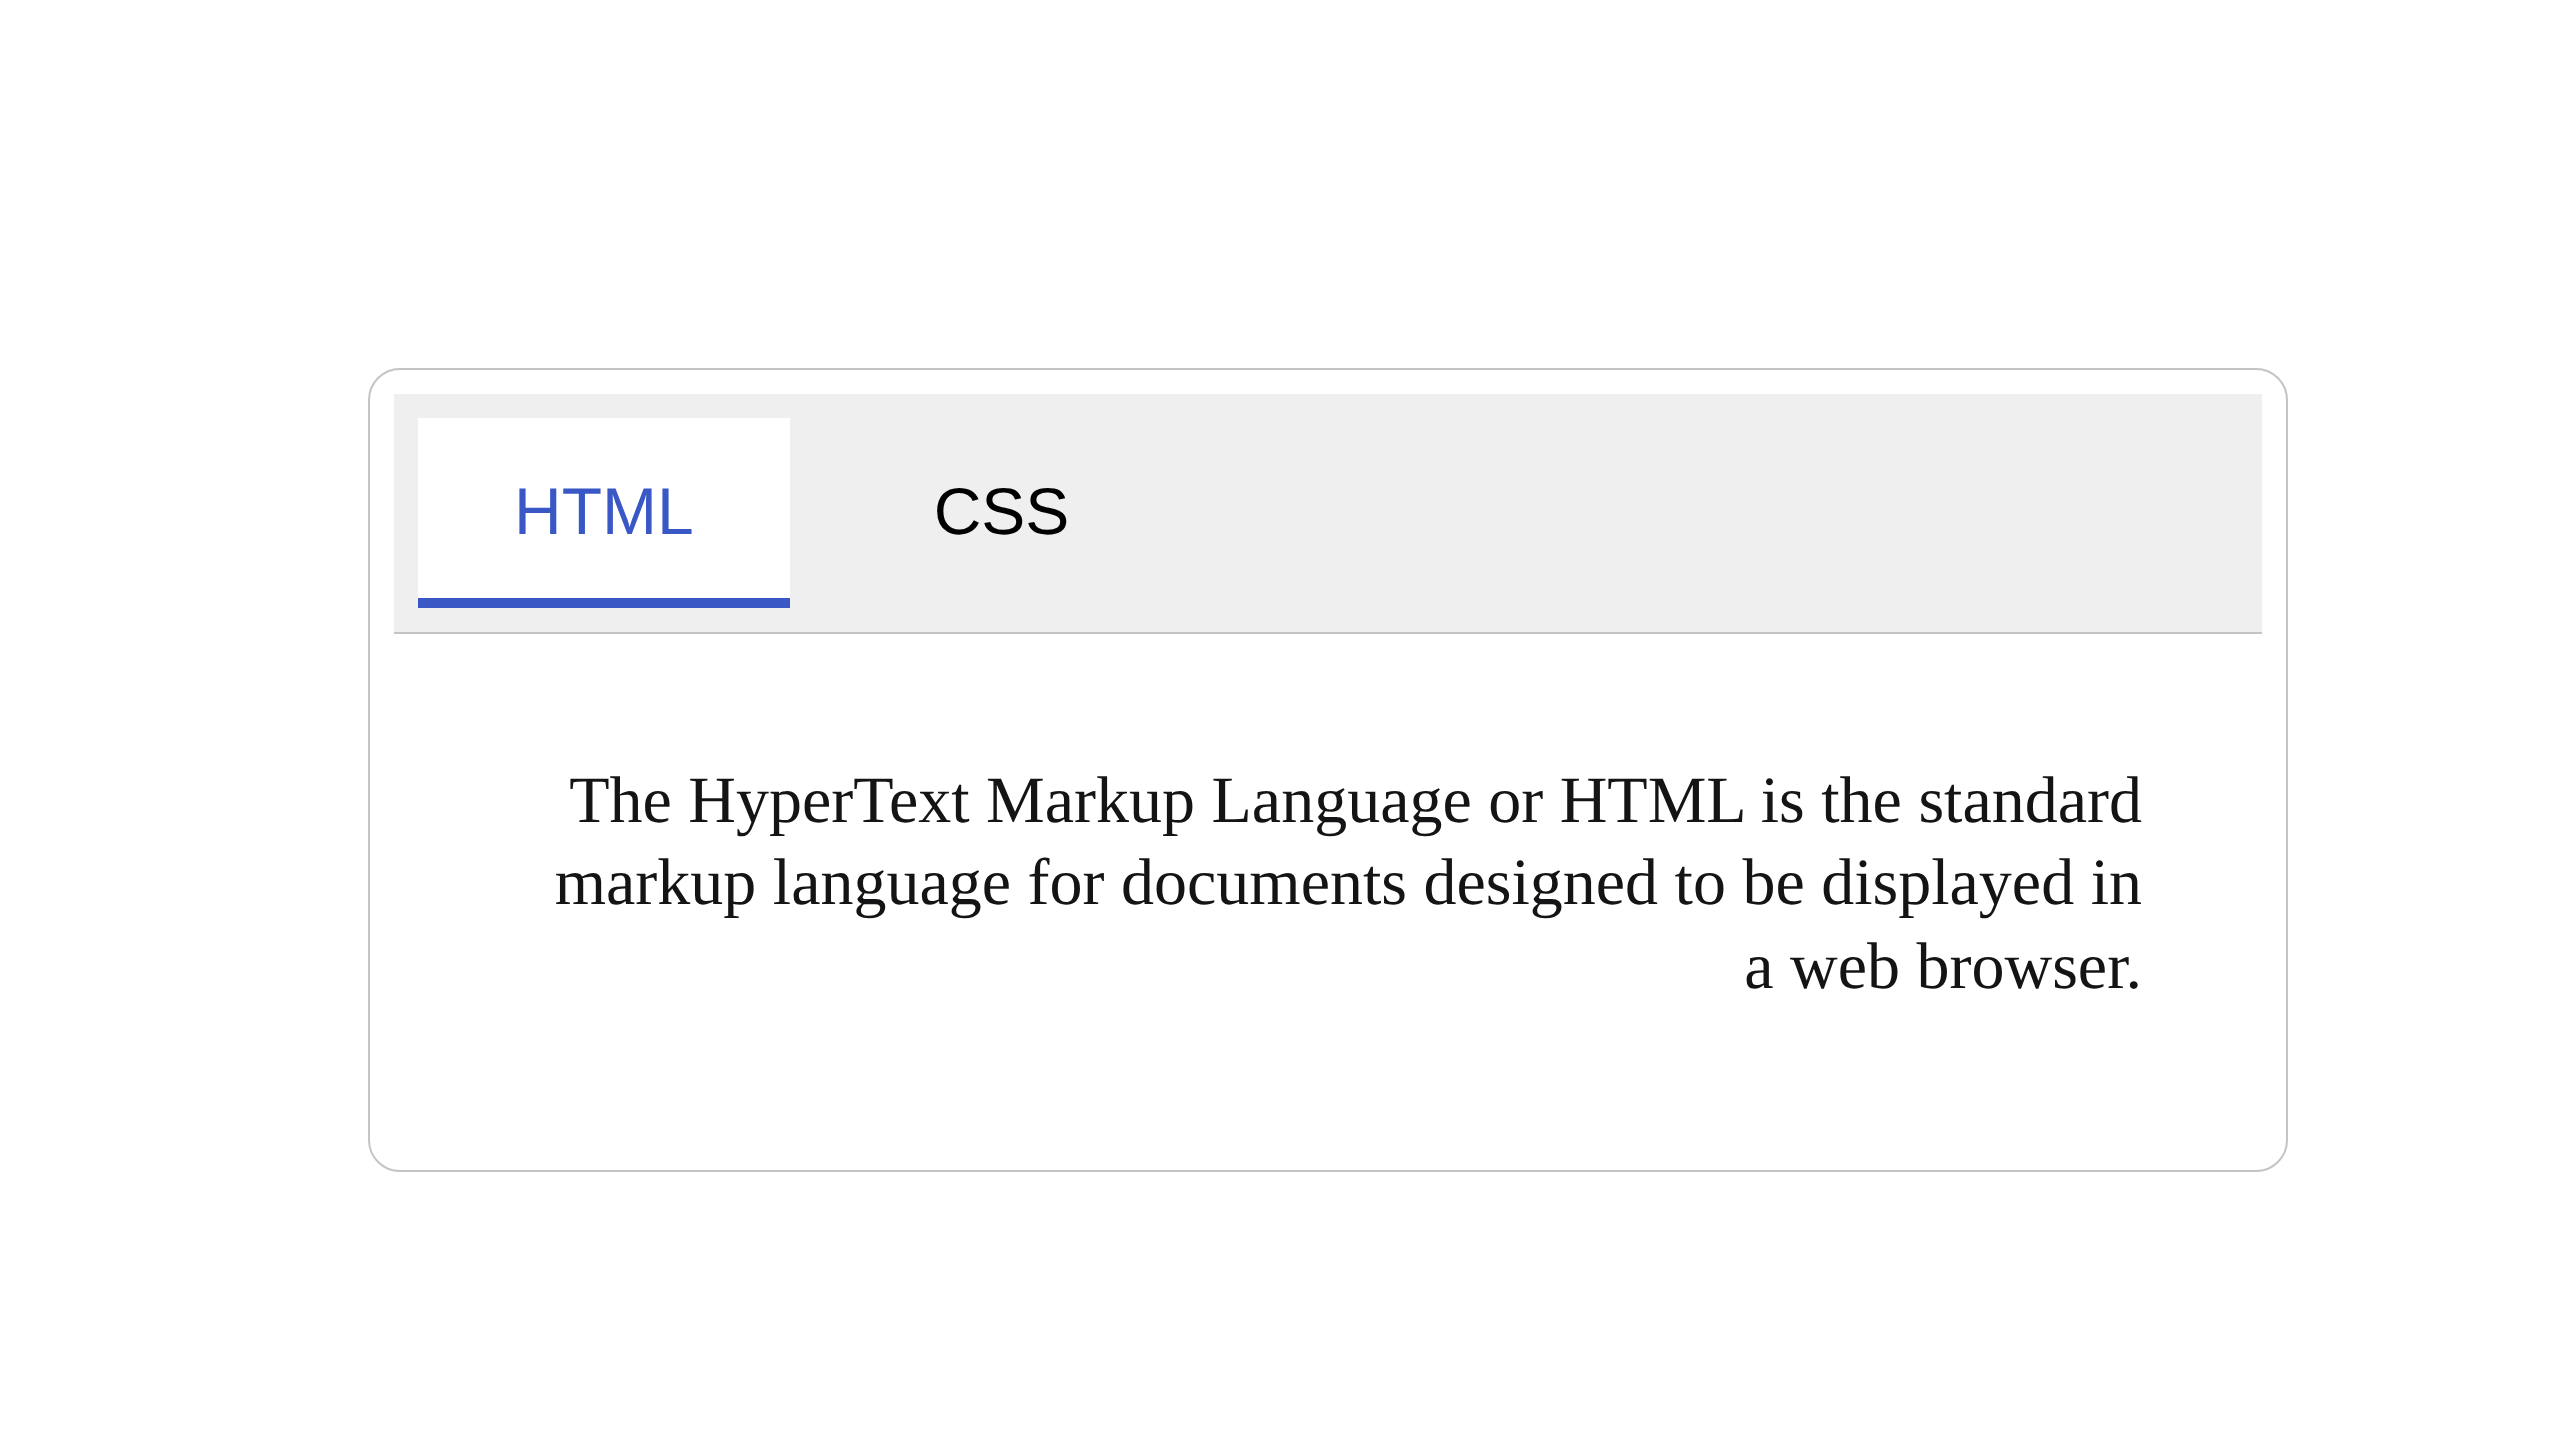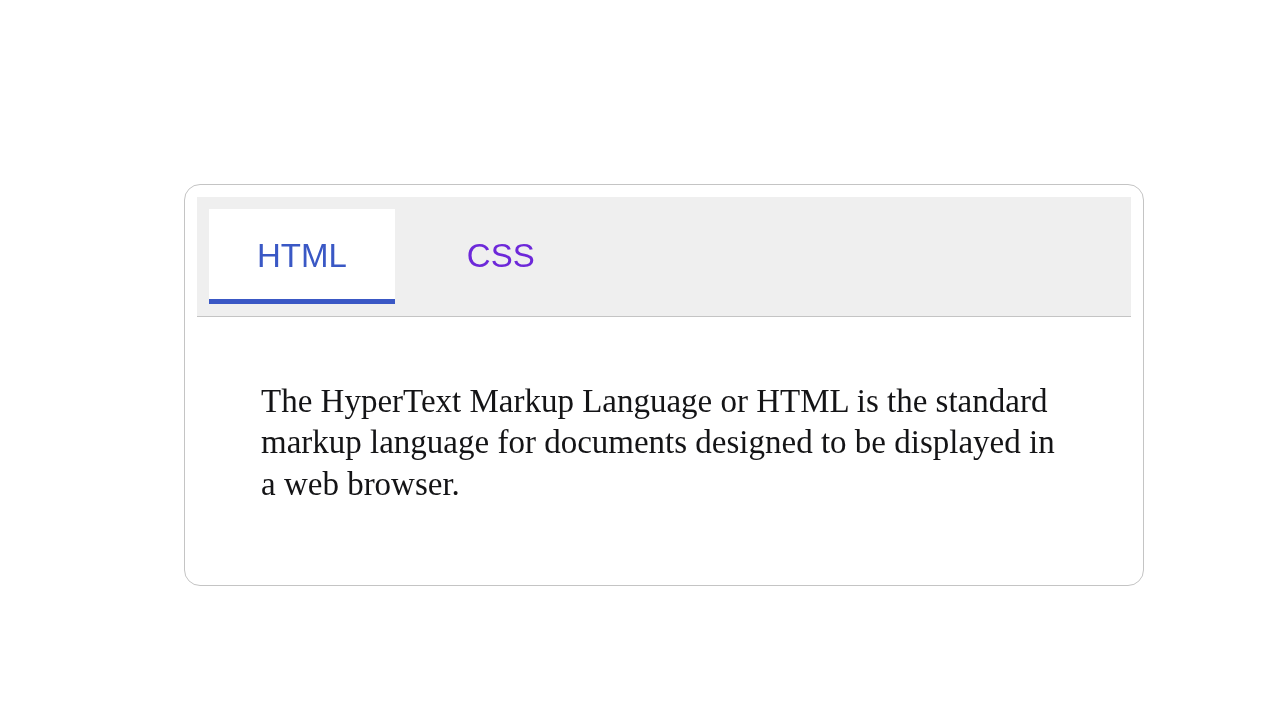--- a/index.html
+++ b/index.html
@@ -18,36 +18,37 @@
       background: #fff;
     }
     .tab-list {
       display: flex;
       background: #efefef;
       border-bottom: 1px solid #c4c4c4;
     }
     .tab {
       padding: 28px 48px 24px 48px;
       font-size: 33px;
-      color: #6d28d9;
+      color: #000000;
       cursor: pointer;
       border-bottom: 5px solid transparent;
       font-family: Arial, "Helvetica Neue", sans-serif;
     }
     .tab.active {
       background: #fff;
       color: #3a58c5;
       border-bottom: 5px solid #3a58c5;
     }
     .tab-panel {
       padding: 40px 48px 56px 52px;
       font-size: 33px;
       line-height: 1.25;
       color: #141416;
       font-family: "Times New Roman", Times, serif;
+      text-align: right;
     }
   </style>
 </head>
 <body>
 
 <div class="tab-container">
   <div class="tab-list">
     <div class="tab active">HTML</div>
     <div class="tab">CSS</div>
   </div>

